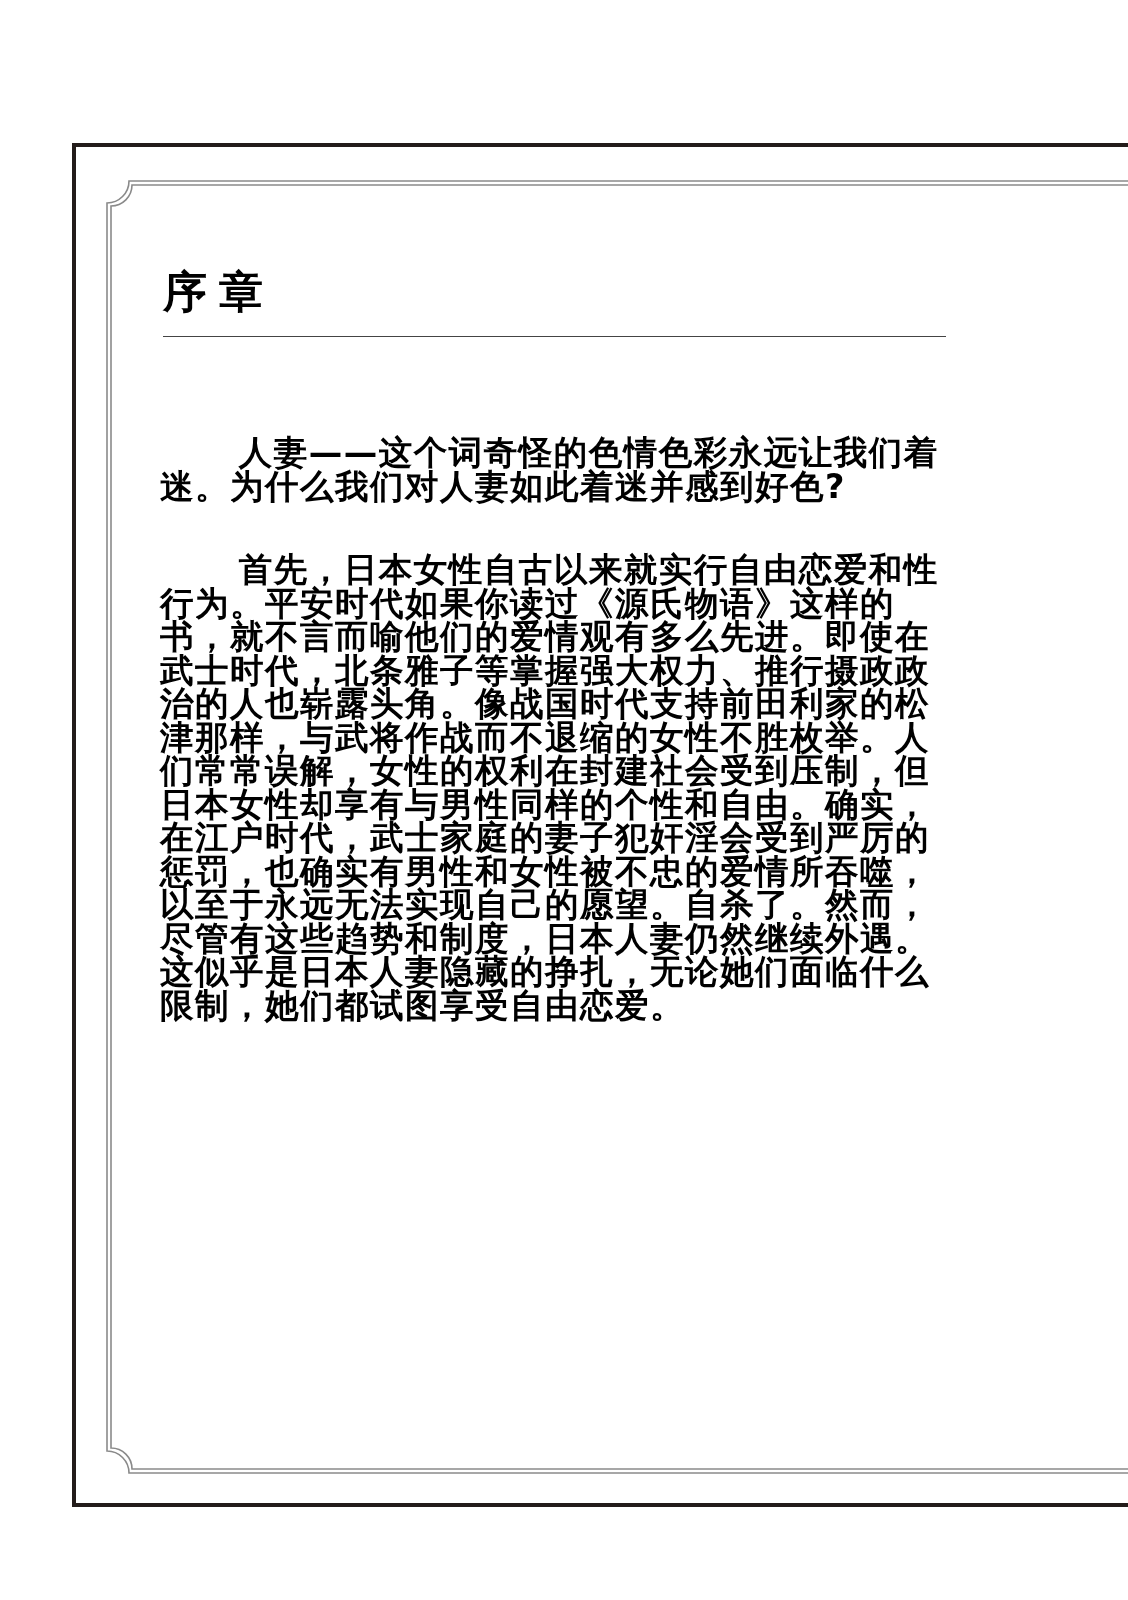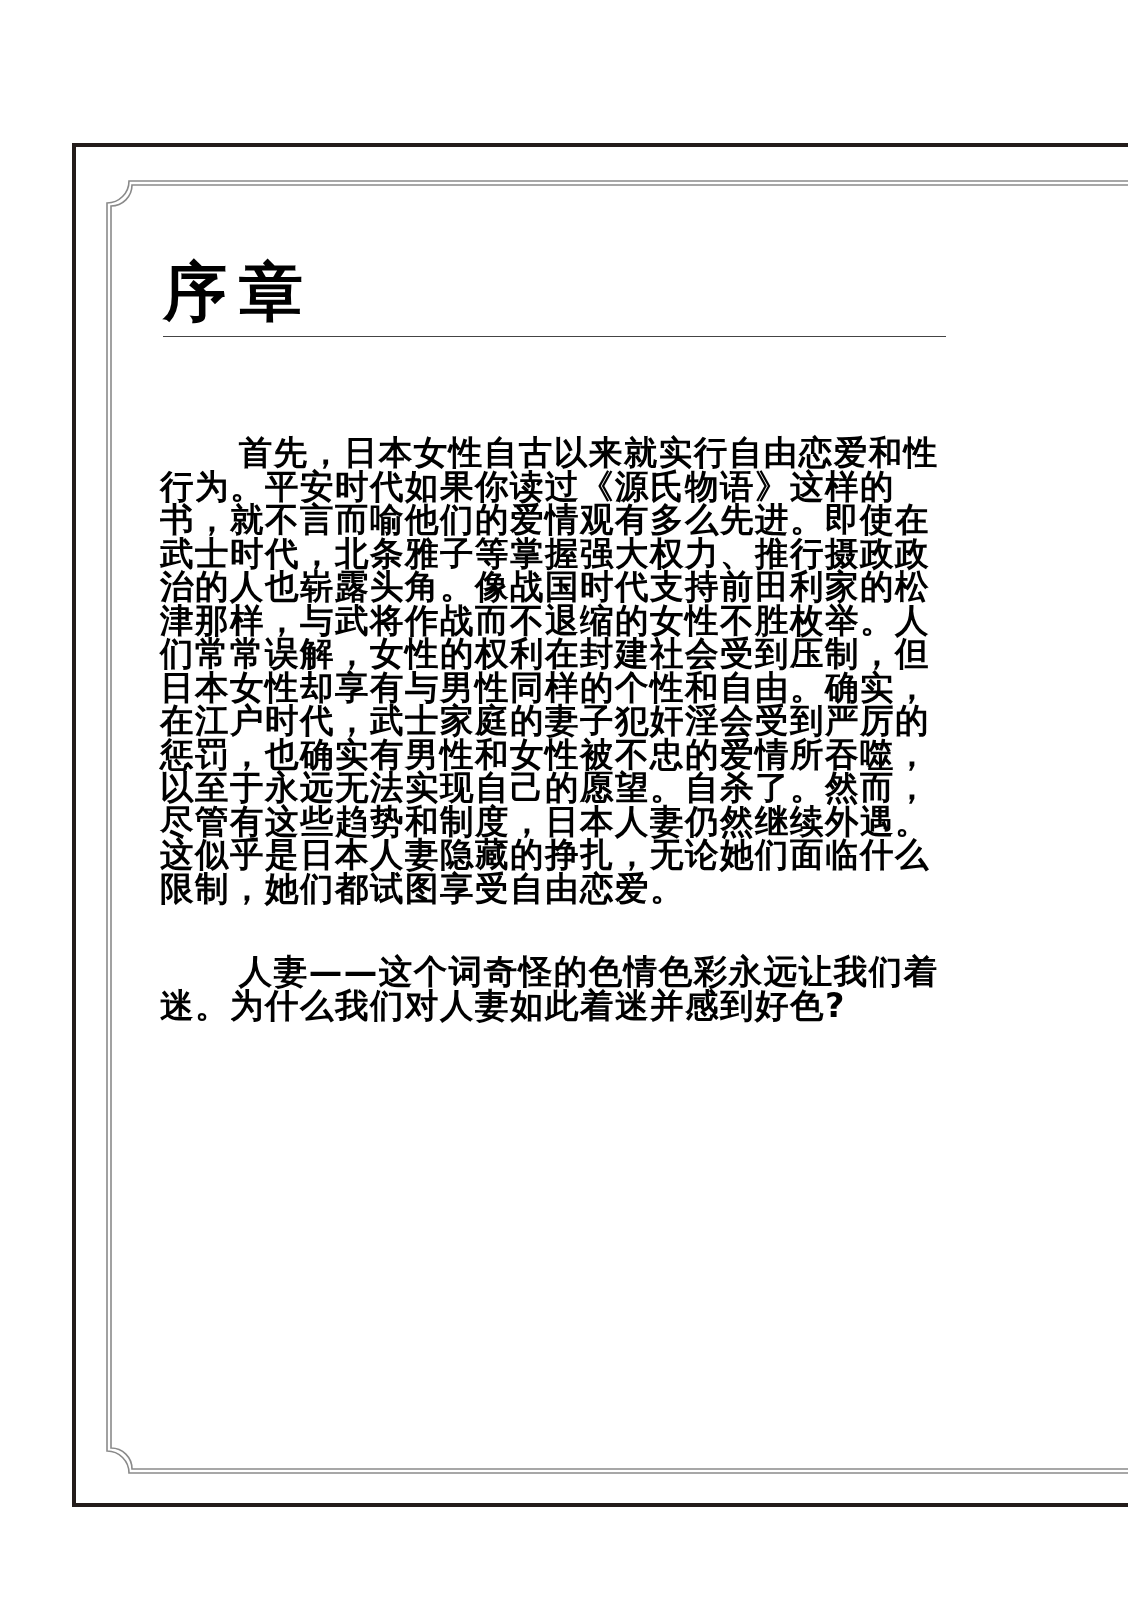--- a/index.html
+++ b/index.html
@@ -29,21 +29,21 @@
     left: 0;
     top: 0;
     width: 1128px;
     height: 1600px;
     pointer-events: none;
   }
   .title {
     position: absolute;
     left: 163px;
     top: 252px;
-    font-size: 64px;
+    font-size: 44px;
     font-weight: bold;
     letter-spacing: 12px;
     line-height: 80px;
     margin: 0;
   }
   .title-rule {
     position: absolute;
     left: 163px;
     top: 336px;
     width: 783px;
@@ -75,15 +75,15 @@
 
   <path d="M 1130 181 L 129 181 A 22 22 0 0 1 107 203 L 107 1451 A 22 22 0 0 1 129 1473 L 1130 1473" fill="none" stroke="#8a8a8a" stroke-width="1.6"></path>
 
   <path d="M 1130 185 L 132 185 A 21 21 0 0 1 111 206 L 111 1448 A 21 21 0 0 1 132 1469 L 1130 1469" fill="none" stroke="#8a8a8a" stroke-width="1.6"></path>
 </svg>
 
 <h1 class="title">序章</h1>
 <div class="title-rule"></div>
 
 <div class="body-text">
+  <p class="para">人妻——这个词奇怪的色情色彩永远让我们着迷。为什么我们对人妻如此着迷并感到好色?</p>
   <p class="para">首先，日本女性自古以来就实行自由恋爱和性行为。平安时代如果你读过《源氏物语》这样的书，就不言而喻他们的爱情观有多么先进。即使在武士时代，北条雅子等掌握强大权力、推行摄政政治的人也崭露头角。像战国时代支持前田利家的松津那样，与武将作战而不退缩的女性不胜枚举。人们常常误解，女性的权利在封建社会受到压制，但日本女性却享有与男性同样的个性和自由。确实，在江户时代，武士家庭的妻子犯奸淫会受到严厉的惩罚，也确实有男性和女性被不忠的爱情所吞噬，以至于永远无法实现自己的愿望。自杀了。然而，尽管有这些趋势和制度，日本人妻仍然继续外遇。这似乎是日本人妻隐藏的挣扎，无论她们面临什么限制，她们都试图享受自由恋爱。</p>
-  <p class="para">人妻——这个词奇怪的色情色彩永远让我们着迷。为什么我们对人妻如此着迷并感到好色?</p>
 </div>
 
 </body></html>

